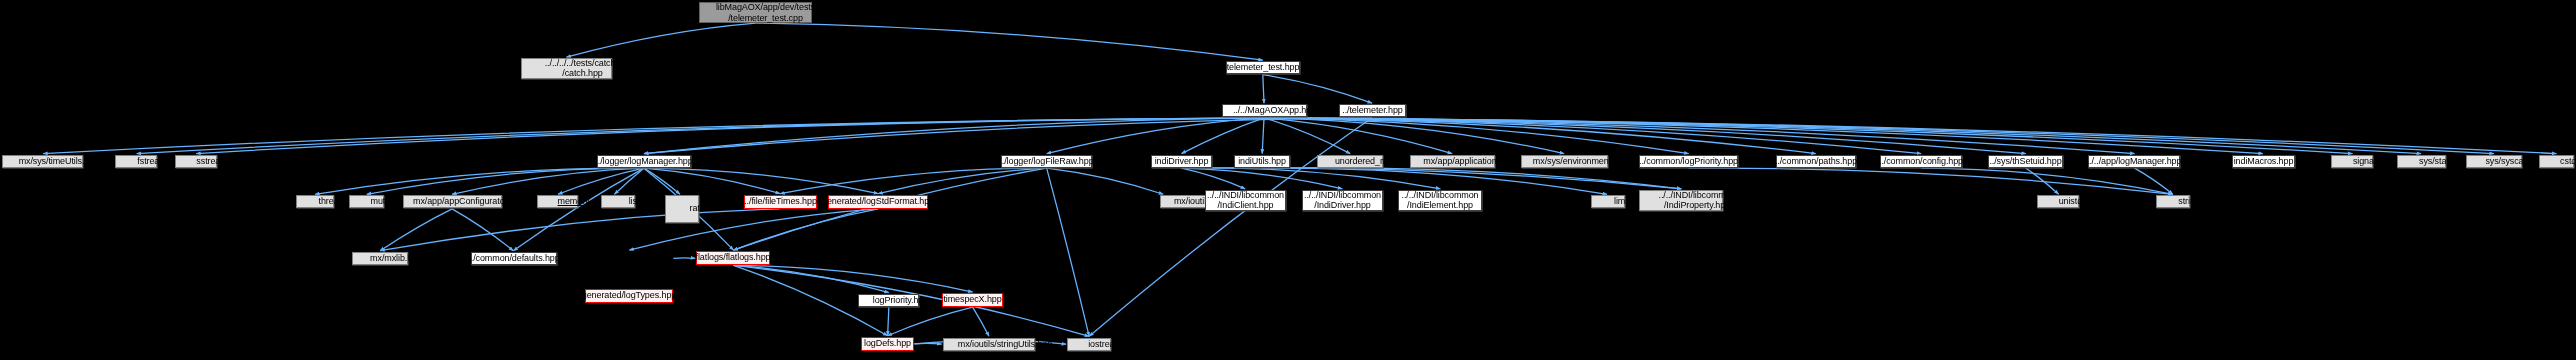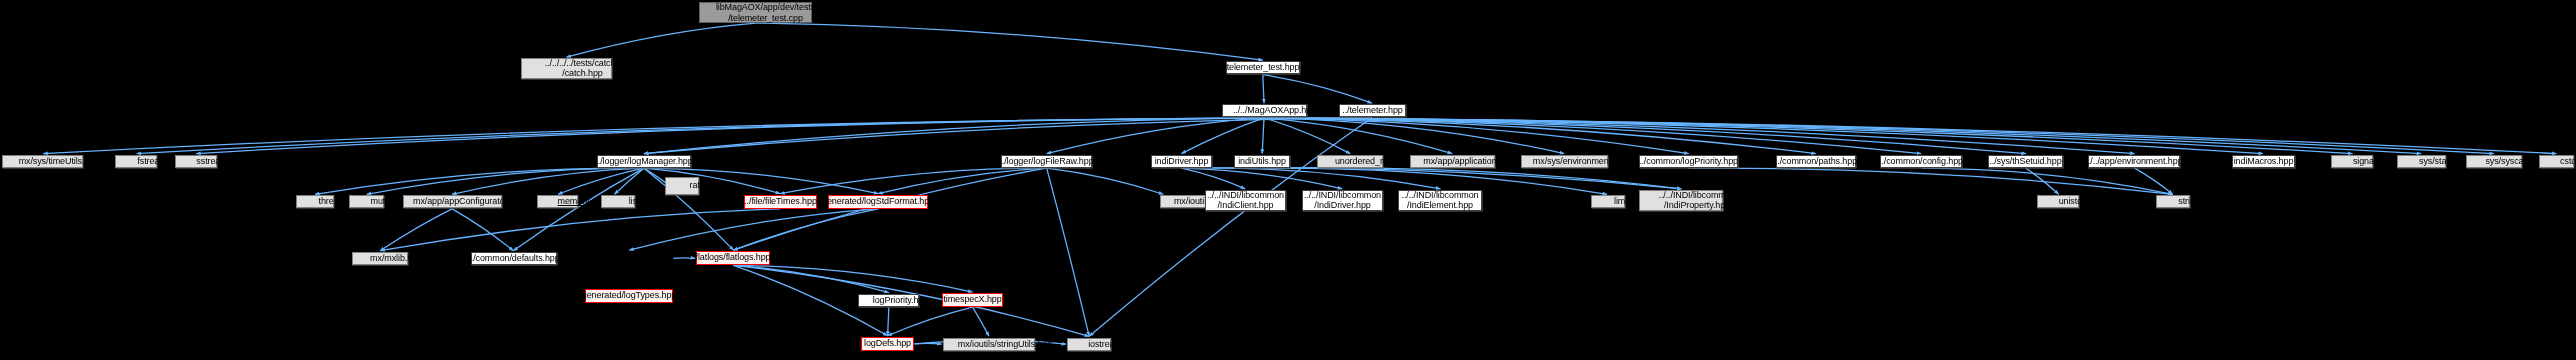--- a/index.html
+++ b/index.html
@@ -128,32 +128,32 @@
     <div class="node n-white" style="left: 1001px; top: 155px; width: 91px; height: 13.4px;">../logger/logFileRaw.hpp</div>
     <div class="node n-white" style="left: 1151px; top: 155px; width: 61px; height: 13.4px;">indiDriver.hpp</div>
     <div class="node n-white" style="left: 1234px; top: 155px; width: 56px; height: 13.4px;">indiUtils.hpp</div>
     <div class="node n-grey" style="left: 1317px; top: 155px; width: 66px; height: 13.4px;">unordered_map</div>
     <div class="node n-grey" style="left: 1410px; top: 155px; width: 85px; height: 13.4px;">mx/app/application.hpp</div>
     <div class="node n-grey" style="left: 1521px; top: 155px; width: 87px; height: 13.4px;">mx/sys/environment.hpp</div>
     <div class="node n-white" style="left: 1639px; top: 155px; width: 99px; height: 13.4px;">../common/logPriority.hpp</div>
     <div class="node n-white" style="left: 1776px; top: 155px; width: 80px; height: 13.4px;">../common/paths.hpp</div>
     <div class="node n-white" style="left: 1880px; top: 155px; width: 82px; height: 13.4px;">../common/config.hpp</div>
     <div class="node n-white" style="left: 1988px; top: 155px; width: 75px; height: 13.4px;">../sys/thSetuid.hpp</div>
-    <div class="node n-white" style="left: 2088px; top: 155px; width: 92px; height: 13.4px;">../../app/environment.hpp</div>
+    <div class="node n-white" style="left: 2088px; top: 155px; width: 92px; height: 13.4px;">../../app/logManager.hpp</div>
     <div class="node n-white" style="left: 2232px; top: 155px; width: 63px; height: 13.4px;">indiMacros.hpp</div>
     <div class="node n-grey" style="left: 2331px; top: 155px; width: 42px; height: 13.4px;">signal.h</div>
     <div class="node n-grey" style="left: 2397px; top: 155px; width: 49px; height: 13.4px;">sys/stat.h</div>
     <div class="node n-grey" style="left: 2466px; top: 155px; width: 56px; height: 13.4px;">sys/syscall.h</div>
     <div class="node n-grey" style="left: 2539px; top: 155px; width: 35px; height: 13.4px;">cstdlib</div>
     <div class="node n-grey" style="left: 296px; top: 195px; width: 38px; height: 13.4px;">thread</div>
     <div class="node n-grey" style="left: 349px; top: 195px; width: 35px; height: 13.4px;">mutex</div>
     <div class="node n-grey" style="left: 403px; top: 195px; width: 99px; height: 13.4px;">mx/app/appConfigurator.hpp</div>
     <div class="node n-grey" style="left: 537px; top: 195px; width: 41px; height: 13.4px; text-decoration: underline;">memory</div>
     <div class="node n-grey" style="left: 601px; top: 195px; width: 27px; height: 13.4px;">list</div>
-    <div class="node n-grey" style="left: 665px; top: 177px; width: 30px; height: 18px;">ratio</div>
+    <div class="node n-grey" style="left: 665px; top: 195px; width: 30px; height: 28px;">ratio</div>
     <div class="node n-red" style="left: 744px; top: 195px; width: 73px; height: 14px;">../file/fileTimes.hpp</div>
     <div class="node n-red" style="left: 828px; top: 195px; width: 100px; height: 14px;">generated/logStdFormat.hpp</div>
     <div class="node n-grey" style="left: 1160px; top: 195px; width: 80px; height: 13.4px;">mx/ioutils/fileUtils.hpp</div>
     <div class="node n-white two-line" style="left: 1205px; top: 190px; width: 81px; height: 20.6px;">../../INDI/libcommon
 /IndiClient.hpp</div>
     <div class="node n-white two-line" style="left: 1302px; top: 190px; width: 81px; height: 20.6px;">../../INDI/libcommon
 /IndiDriver.hpp</div>
     <div class="node n-white two-line" style="left: 1398px; top: 190px; width: 84px; height: 20.6px;">../../INDI/libcommon
 /IndiElement.hpp</div>
     <div class="node n-grey" style="left: 1591px; top: 195px; width: 33px; height: 13.4px;">limits</div>

